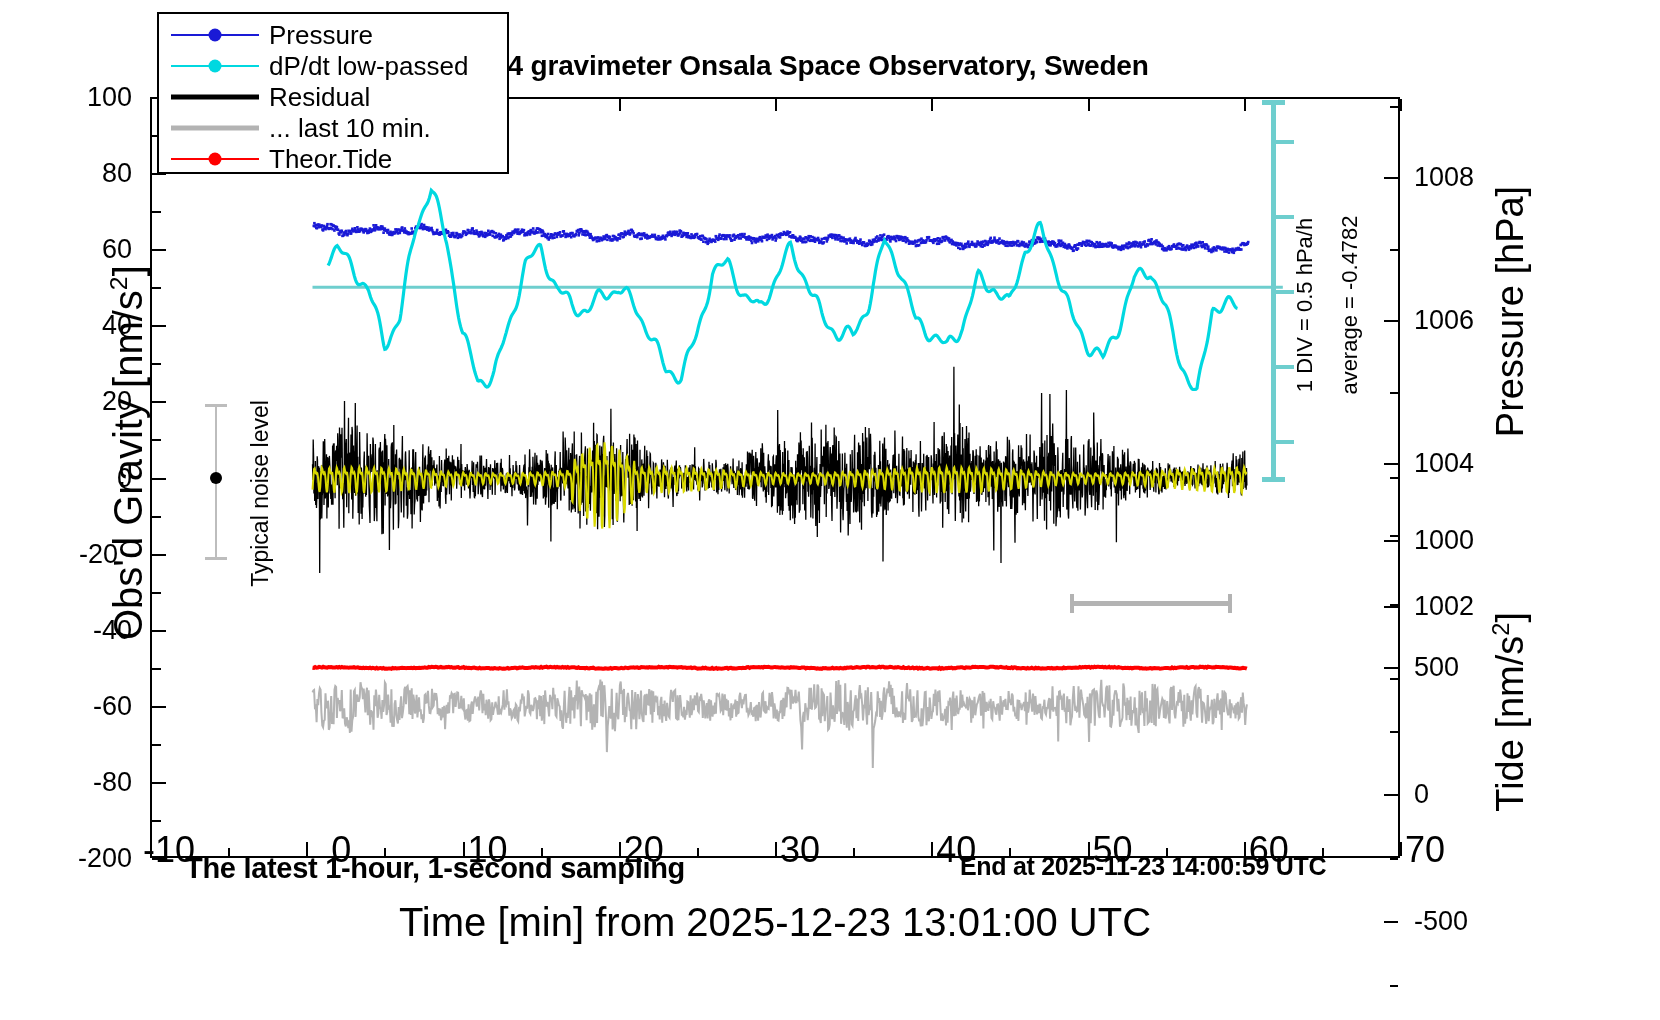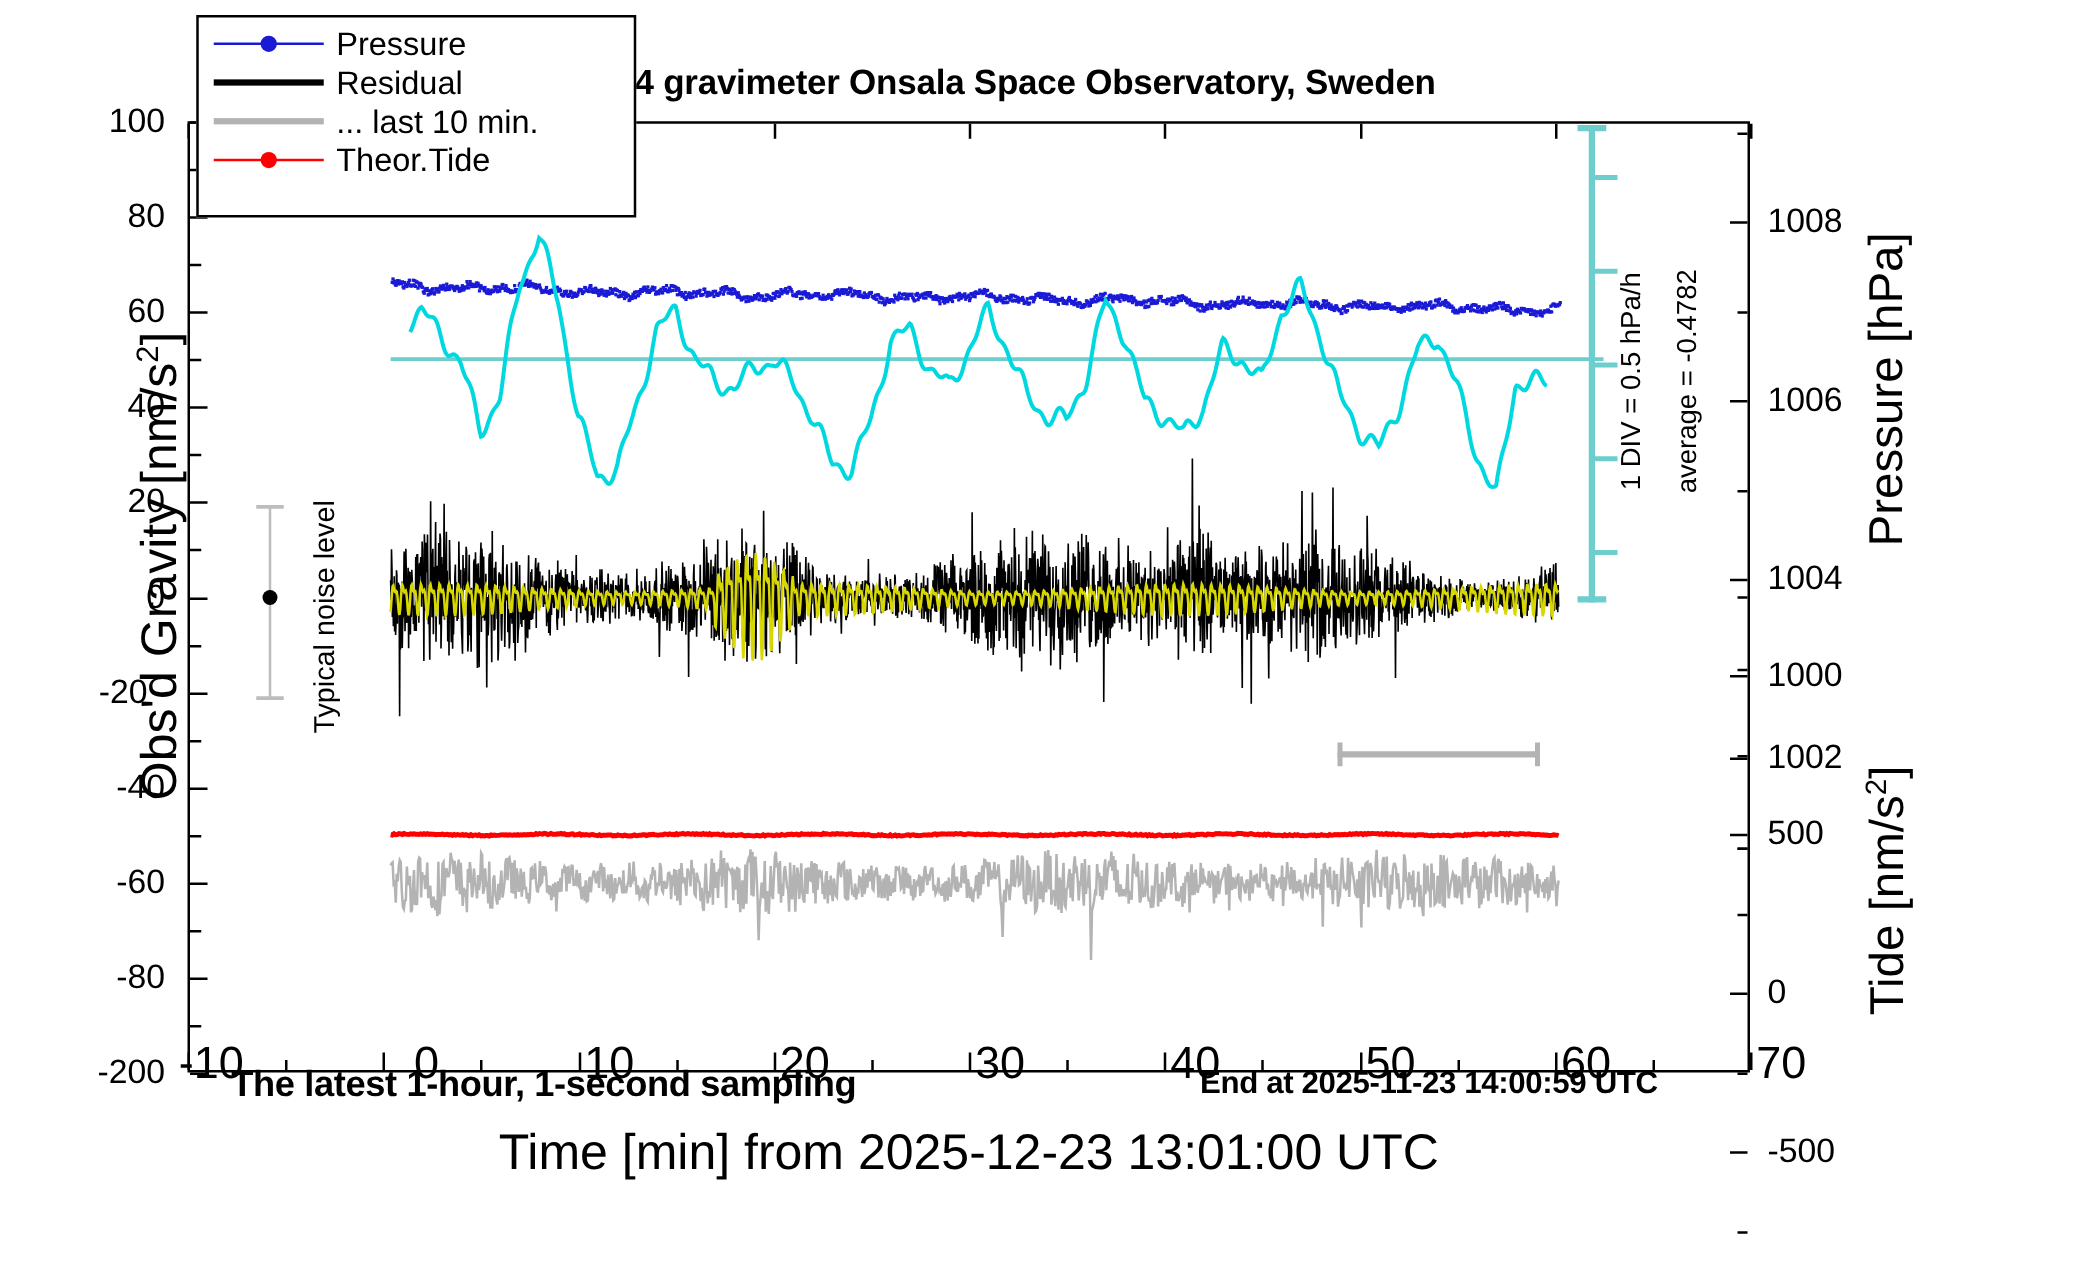--- a/index.html
+++ b/index.html
@@ -1693,20 +1693,27 @@
 <div class="abs" id="legend">
     <div class="leg-row">
       <div class="leg-sym">
         <div class="leg-line" style="border-top: 2px solid rgb(26, 26, 214);"></div>
         <div class="leg-dot" style="background: rgb(26, 26, 214);"></div>
       </div>
       <div class="leg-txt">Pressure</div>
     </div>
     <div class="leg-row">
       <div class="leg-sym">
+        <div class="leg-line" style="border-top: 2px solid rgb(0, 216, 224);"></div>
+        <div class="leg-dot" style="background: rgb(0, 216, 224);"></div>
+      </div>
+      <div class="leg-txt">dP/dt low-passed</div>
+    </div>
+    <div class="leg-row">
+      <div class="leg-sym">
         <div class="leg-line" style="border-top: 5px solid rgb(0, 0, 0);"></div>
       </div>
       <div class="leg-txt">Residual</div>
     </div>
     <div class="leg-row">
       <div class="leg-sym">
         <div class="leg-line" style="border-top: 5px solid rgb(179, 179, 179);"></div>
       </div>
       <div class="leg-txt">... last 10 min.</div>
     </div>

